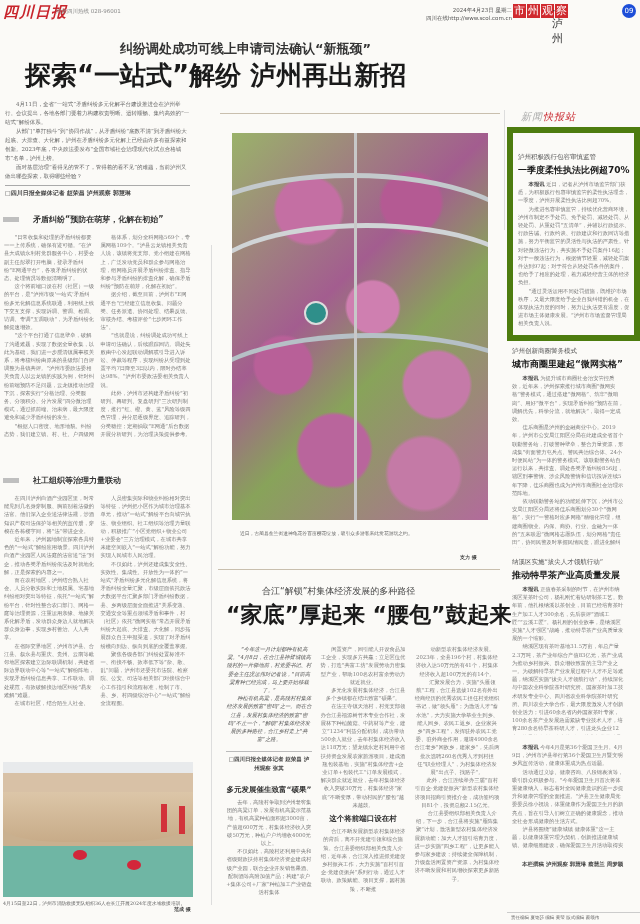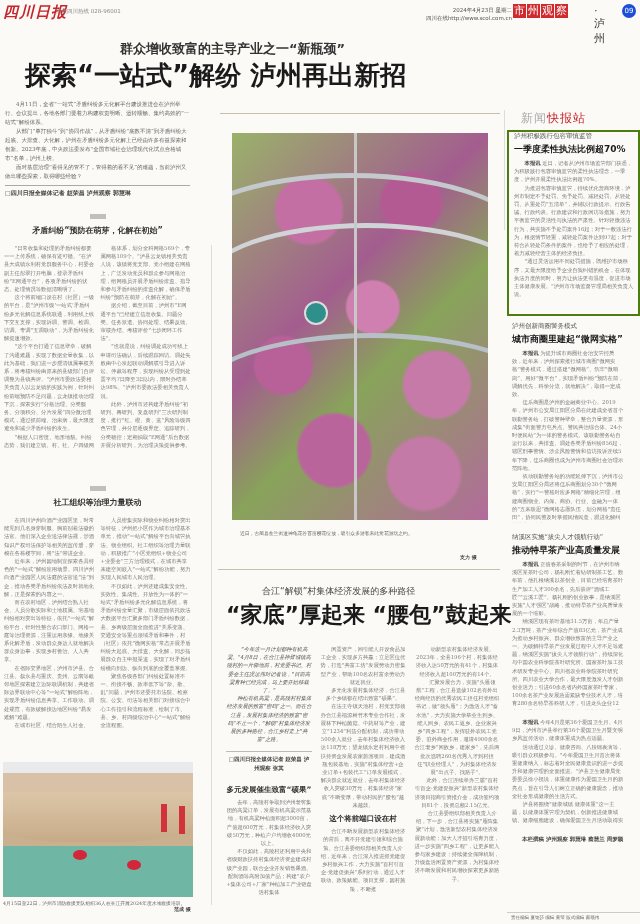--- a/index.html
+++ b/index.html
@@ -5,32 +5,32 @@
   * { box-sizing: border-box; margin: 0; padding: 0; }
   html, body { width: 640px; height: 924px; background: #fbfaf7; overflow: hidden; }
   body { font-family: "DejaVu Sans", "Liberation Sans", sans-serif; color: #333; position: relative; }
 
   .masthead { position: absolute; left: 0; top: 0; width: 551px; height: 24px; }
   .logo { position: absolute; left: 3px; top: 3px; font-family: "DejaVu Serif", serif; font-weight: bold; font-style: italic; color: #c8242b; font-size: 15px; letter-spacing: 1px; }
   .hotline { position: absolute; left: 56px; top: 8px; font-size: 5.5px; color: #888; }
   .date-block { position: absolute; left: 440px; top: 6px; font-size: 5.5px; color: #555; line-height: 8px; text-align: right; width: 148px; }
   .section-tag { position: absolute; left: 513px; top: 4px; display: flex; gap: 1px; }
   .section-tag span { background: #d02a2f; color: #fff; font-size: 11px; padding: 1px 1px; line-height: 12px; }
-  .city { position: absolute; left: 594px; top: 4px; font-family: Liberation Sans, sans-serif; font-size: 11px; color: #333; }
+  .city { position: absolute; left: 552px; top: 4px; font-family: Liberation Sans, sans-serif; font-size: 11px; color: #333; }
   .page-num { position: absolute; left: 622px; top: 4px; width: 14px; height: 14px; border-radius: 50%; background: #1d4ed8; color: #fff; font-size: 7px; text-align: center; line-height: 14px; }
 
   .kicker { position: absolute; left: 120px; top: 40px; font-size: 13px; font-weight: bold; color: #333; }
   .headline { position: absolute; left: 25px; top: 58px; font-size: 26px; font-weight: bold; color: #1a1a1a; letter-spacing: 0px; white-space: nowrap; }
 
   .col-left { position: absolute; left: 0; top: 100px; width: 195px; }
   .lead { font-family: "DejaVu Serif", serif; font-size: 5.5px; line-height: 9px; color: #666; padding: 0 5px; text-indent: 2em; }
   .lead p { margin-bottom: 0; }
   .byline-bar { border-top: 1px solid #aaa; margin: 4px 5px 0 5px; padding-top: 3px; font-size: 6px; color: #444; font-weight: bold; }
 
-  .sec-head { display: flex; align-items: center; gap: 6px; font-size: 8px; font-weight: bold; color: #333; margin: 0 3px; flex-direction: column; }
+  .sec-head { display: flex; align-items: center; gap: 14px; font-size: 8px; font-weight: bold; color: #333; margin: 0 3px; }
   .sec-head .bar { width: 16px; height: 5px; background: #bfbfbf; }
 
   .body-cols { display: flex; gap: 6px; padding: 0 4px; }
   .body-cols .c { flex: 1; font-family: "DejaVu Serif", serif; font-size: 5.3px; line-height: 8.2px; color: #7a7a7a; text-indent: 2em; }
   .body-cols .c p { margin-bottom: 0; }
 
   .rule-v { position: absolute; left: 211px; top: 245px; width: 1px; height: 660px; background: #ddd; }
 
   .photo-main { position: absolute; left: 232px; top: 133px; width: 256px; height: 387px; overflow: hidden;
     background:
@@ -60,23 +60,23 @@
   .mid-byline { font-size: 5.5px; font-weight: bold; color: #444; text-indent: 0; border-top: 1px solid #bbb; padding-top: 3px; margin-top: 8px; font-style: normal; }
 
   .photo-rescue { position: absolute; left: 3px; top: 762px; width: 190px; height: 135px; overflow: hidden;
     background: linear-gradient(180deg, #e8eaec 0 8%, #d8c1a6 8% 45%, #c9b08f 45% 62%, #6fb6a4 62% 100%); }
   .diver { position: absolute; width: 14px; height: 10px; background: #d2263a; border-radius: 50%; }
   .stander { position: absolute; width: 6px; height: 28px; background: #d2323a; }
   .caption-rescue { position: absolute; left: 3px; top: 900px; width: 195px; font-family: "DejaVu Serif", serif; font-size: 4.8px; color: #666; line-height: 7px; }
   .credit-rescue { position: absolute; left: 174px; top: 906px; font-size: 5px; font-weight: bold; color: #444; }
 
   .col-right { position: absolute; left: 507px; top: 110px; width: 133px; }
-  .xinwen-logo { font-size: 12px; color: #aaa; margin-left: 14px; margin-bottom: 3px; letter-spacing: 1px; }
+  .xinwen-logo { font-size: 10px; color: #aaa; margin-left: 14px; margin-bottom: 3px; letter-spacing: 1px; font-style: italic; }
   .xinwen-logo .red { color: #c8242b; }
-  .red-box { border: 2px solid #4d7c0f; padding: 0 4px 5px 5px; }
+  .red-box { border: 6px solid #4d7c0f; padding: 20px 4px 5px 5px; }
   .r-kicker { font-size: 6.5px; color: #555; }
   .r-head { font-size: 9px; font-weight: bold; color: #1a1a1a; margin: 2px 0 3px 0; white-space: nowrap; }
   .r-body { font-family: "DejaVu Serif", serif; font-size: 5.3px; line-height: 8.2px; color: #7a7a7a; text-indent: 2em; }
   .r-body b { color: #444; }
   .r-block { padding: 6px 16px 0 5px; }
   .r-head-big { font-size: 12px; font-weight: bold; color: #1a1a1a; line-height: 15px; margin: 2px 0 4px 0; }
   .r-byline { font-size: 5.5px; font-weight: bold; color: #444; margin-top: 12px; text-indent: 0; padding-left: 10px; }
   .r-footer { position: absolute; left: 507px; top: 912px; width: 133px; border-top: 1px solid #ccc; padding-top: 2px; font-size: 4.5px; color: #666; padding-left: 4px; }
   .rule-v2 { position: absolute; left: 504px; top: 110px; width: 1px; height: 120px; background: #ddd; }
 </style>
@@ -93,21 +93,21 @@
   <div class="section-tag">
     <span>市</span>
     <span>州</span>
     <span>观</span>
     <span>察</span>
   </div>
   <div class="city">·泸州</div>
   <div class="page-num">09</div>
 </div>
 
-<div class="kicker">群众增收致富的主导产业之一“新瓶颈”</div>
+<div class="kicker">纠纷调处成功可线上申请司法确认“新瓶颈”</div>
 <div class="headline">探索“一站式”解纷  泸州再出新招</div>
 
 <div class="col-left">
   <div class="lead">
     <p>4月11日，全省“一站式”矛盾纠纷多元化解平台建设推进会在泸州举行。会议提出，各地各部门要着力构建权责明晰、运转顺畅、集约高效的“一站式”解纷体系。</p>
     <p>从部门“单打独斗”到“协同作战”，从矛盾纠纷“底数不清”到矛盾纠纷大起底、大排查、大化解，泸州在矛盾纠纷多元化解上已经由许多有益探索和创新。2023年底，中央政法委发布“全国市域社会治理现代化试点合格城市”名单，泸州上榜。</p>
     <p>面对基层治理“看得见的管不了，管得着的看不见”的难题，当前泸州又做出哪些探索，取得哪些经验？</p>
   </div>
   <div class="byline-bar">□四川日报全媒体记者  赵荣昌  泸州观察  郭慧琳</div>
 

